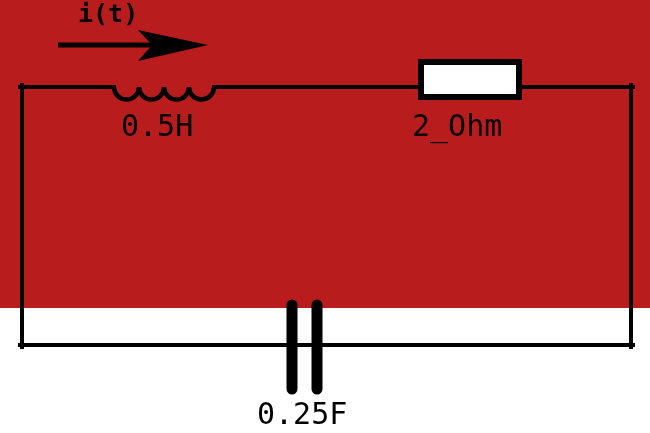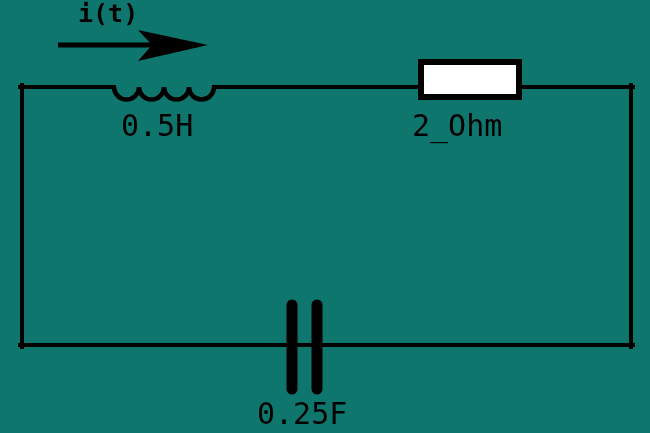--- a/index.html
+++ b/index.html
@@ -10,22 +10,22 @@
   }
   body {
     width: 650px;
     height: 433px;
     overflow: hidden;
     font-family: "DejaVu Sans Mono", monospace;
   }
   #circuit-canvas {
     position: relative;
     width: 650px;
-    height: 433px;
-    background: #0f766e;
+    height: 308px;
+    background: #b91c1c;
   }
   #circuit-svg {
     position: absolute;
     top: 0;
     left: 0;
     width: 650px;
     height: 433px;
     display: block;
   }
   .comp-label {

